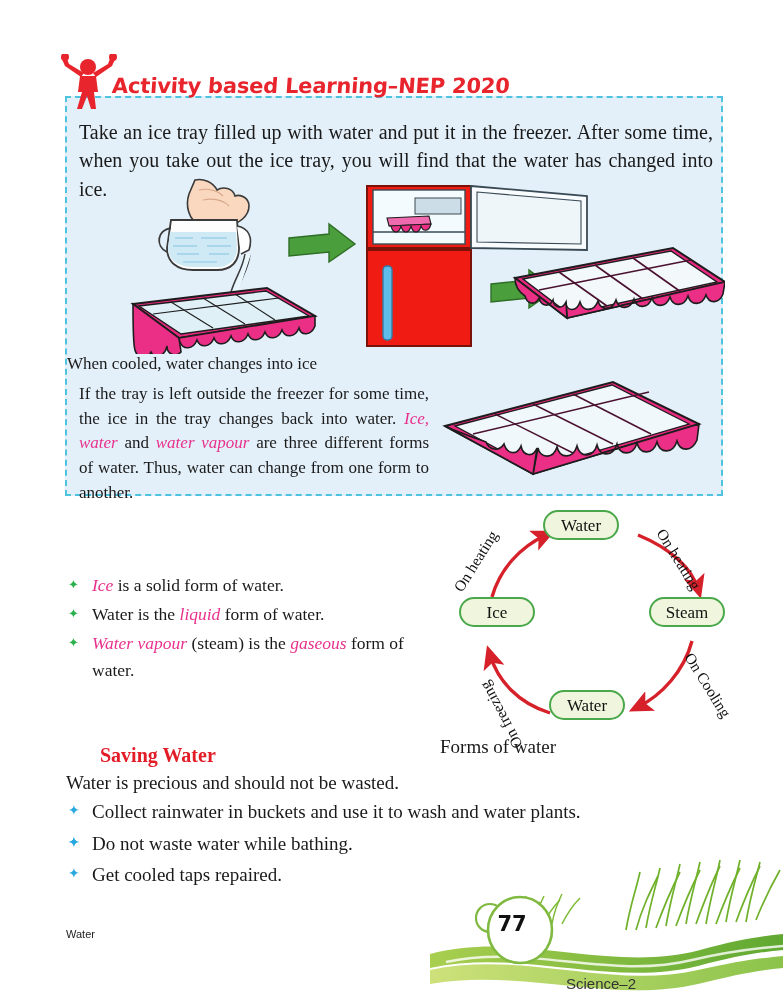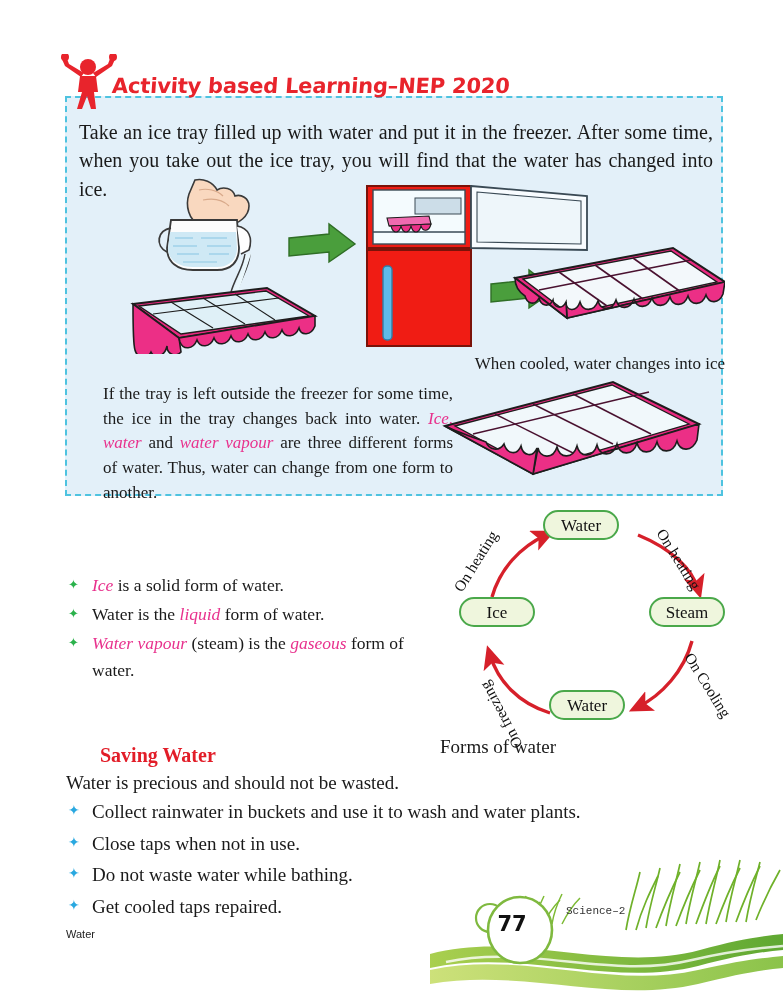--- a/index.html
+++ b/index.html
@@ -13,25 +13,25 @@
   .mascot{position:absolute;left:0;top:-6px;width:58px;height:56px;}
   .activity-title{position:absolute;left:52px;top:14px;white-space:nowrap;
       font-family:"DejaVu Sans",sans-serif;font-weight:bold;font-size:21px;
       letter-spacing:-.2px;color:#e8242c;transform:skewX(-4deg);}
 
   .panel-intro{position:absolute;left:12px;top:20px;width:634px;
       font-size:20px;line-height:1.42;text-align:justify;}
 
   
   .illus{position:absolute;left:0;top:78px;width:658px;height:178px;}
-  .caption-1{position:absolute;left:0;top:256px;width:658px;text-align:right;
+  .caption-1{position:absolute;left:0;top:256px;width:658px;text-align:left;
       font-size:17px;}
 
   .panel-lower{position:absolute;left:12px;top:284px;width:350px;
-      font-size:17px;line-height:1.45;text-align:justify;margin-left:24px;}
+      font-size:17px;line-height:1.45;text-align:justify;}
   .pinkb{color:#e8318d;font-style:italic;}
 
   
   .forms-list{position:absolute;left:68px;top:572px;width:360px;
       font-size:17.5px;line-height:1.55;}
   .forms-list li{list-style:none;position:relative;padding-left:24px;margin-bottom:2px;}
   .forms-list li .bullet{position:absolute;left:0;top:3px;color:#2bb24c;font-size:13px;}
 
   
   .cycle{position:absolute;left:440px;top:505px;width:310px;height:260px;}
@@ -46,22 +46,22 @@
       font-size:19px;line-height:1.5;margin:0;padding:0;}
   .saving-list li{list-style:none;position:relative;padding-left:26px;margin-bottom:3px;}
   .saving-list li .bullet{position:absolute;left:2px;top:2px;color:#29a8e0;font-size:14px;}
 
   
   .footer-chapter{position:absolute;left:66px;top:928px;font-size:11px;
       font-family:"Liberation Sans",sans-serif;color:#222;}
   .footer-art{position:absolute;left:430px;top:858px;width:353px;height:142px;}
   .page-num{position:absolute;left:468px;top:912px;width:44px;text-align:center;
       font-family:"DejaVu Sans",sans-serif;font-weight:bold;font-size:21px;color:#111;margin-left:22px;}
-  .book-label{position:absolute;left:566px;top:905px;font-size:11px;
-      font-family:Liberation Mono, monospace;color:#333;}
+  .book-label{position:absolute;left:566px;top:975px;font-size:15px;
+      font-family:Liberation Sans, sans-serif;color:#333;}
 </style>
 </head>
 <body>
 
 <div class="activity-panel">
 
   <div class="panel-intro">Take an ice tray filled up with water and put it in the freezer. After some time, when you take out the ice tray, you will find that the water has changed into ice.</div>
 
   <div class="illus">
     <svg width="658" height="178" viewBox="0 0 658 178">
@@ -260,21 +260,20 @@
 
 <div class="saving-head">Saving Water</div>
 <div class="saving-intro">Water is precious and should not be wasted.</div>
 <ul class="saving-list">
   <li>
     <span class="bullet">✦</span>
     <span>Collect rainwater in buckets and use it to wash and water plants.</span>
   </li>
   <li>
     <span class="bullet">✦</span>
-    <span>Close taps when not in use.</span>
   </li>
   <li>
     <span class="bullet">✦</span>
     <span>Do not waste water while bathing.</span>
   </li>
   <li>
     <span class="bullet">✦</span>
     <span>Get cooled taps repaired.</span>
   </li>
 </ul>

